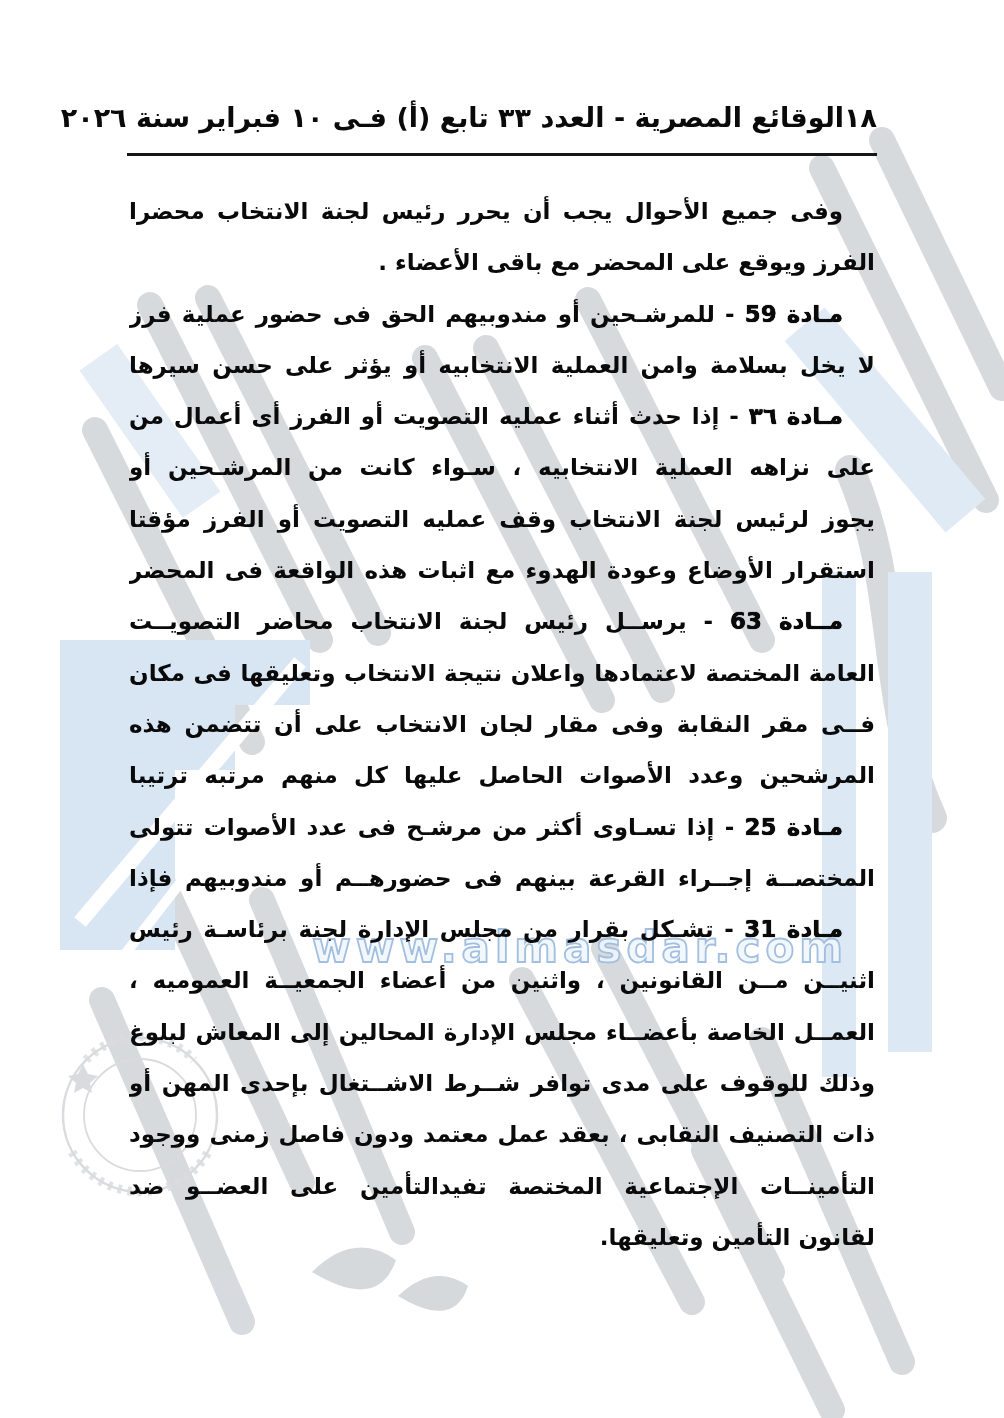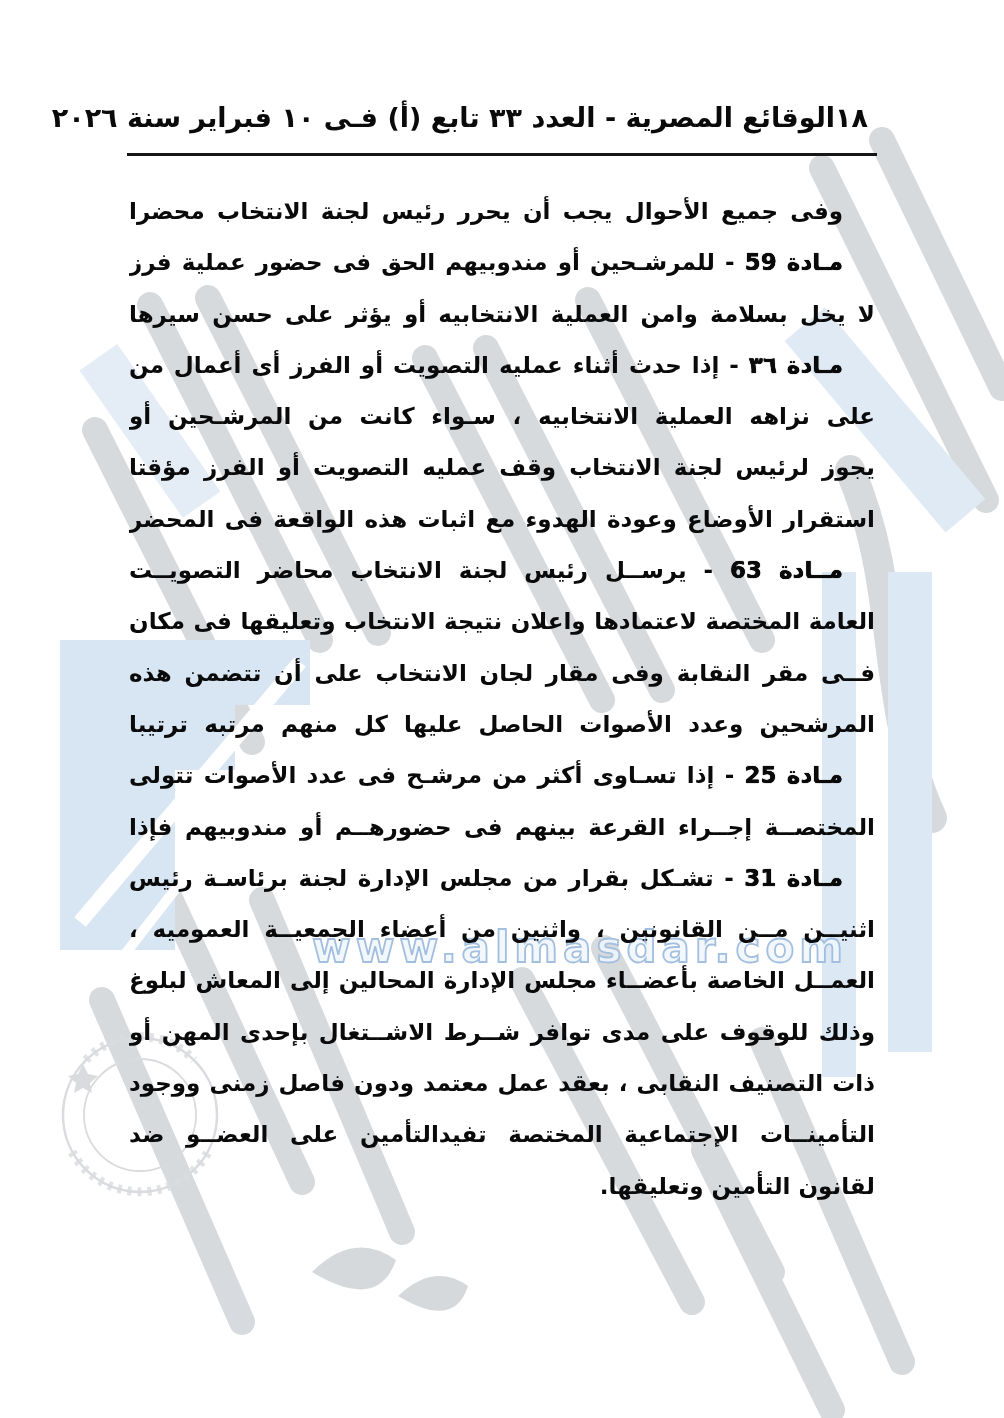--- a/index.html
+++ b/index.html
@@ -16,21 +16,21 @@
   .wm{
     position:absolute;inset:0;z-index:0;pointer-events:none;padding-left:36px;
   }
   .wm svg{position:absolute;top:0;left:0;}
   
   .header{
     position:absolute;top:102px;right:127px;width:750px;z-index:2;
     display:flex;align-items:baseline;direction:rtl;
     font-weight:bold;font-size:27px;
   }
-  .page-num{margin-right:9px;white-space:nowrap;text-align:center;}
+  .page-num{margin-right:0;white-space:nowrap;text-align:center;}
   .header-title{flex:1;text-align:right;white-space:nowrap;letter-spacing:0;}
   .header-rule{
     position:absolute;top:153px;right:127px;width:750px;z-index:2;
     border-top:3px solid #161616;
   }
   
   .body-text{
     position:absolute;top:186px;right:129px;width:746px;z-index:2;
     direction:rtl;font-size:23px;font-weight:bold;
   }
@@ -98,20 +98,21 @@
   </div>
 
   <div class="header">
     <span class="page-num">١٨</span>
     <span class="header-title">الوقائع المصرية - العدد ٣٣ تابع (أ) فـى ١٠ فبراير سنة ٢٠٢٦</span>
   </div>
   <div class="header-rule"></div>
 
   <div class="body-text">
     <div class="line first"><span class="art"></span> <span>وفى جميع الأحوال يجب أن يحرر رئيس لجنة الانتخاب محضرا يثبت فيه نتيجة</span></div>
+    <div class="line last"><span class="art"></span> <span>الفرز ويوقع على المحضر مع باقى الأعضاء .</span></div>
     <div class="line first"><span class="art">مـادة 59</span> <span>- للمرشـحين أو مندوبيهم الحق فى حضور عملية فرز الأصوات وبما</span></div>
     <div class="line last"><span class="art"></span> <span>لا يخل بسلامة وامن العملية الانتخابيه أو يؤثر على حسن سيرها وكفاله حيدتها .</span></div>
     <div class="line first"><span class="art">مـادة ٣٦</span> <span>- إذا حدث أثناء عمليه التصويت أو الفرز أى أعمال من شأنها التأثير</span></div>
     <div class="line"><span class="art"></span> <span>على نزاهه العملية الانتخابيه ، سـواء كانت من المرشـحين أو مندوبيهم أو من الغير</span></div>
     <div class="line"><span class="art"></span> <span>يجوز لرئيس لجنة الانتخاب وقف عمليه التصويت أو الفرز مؤقتا بحسب الأحوال لحين</span></div>
     <div class="line last"><span class="art"></span> <span>استقرار الأوضاع وعودة الهدوء مع اثبات هذه الواقعة فى المحضر النهائي.</span></div>
     <div class="line first"><span class="art">مــادة 63</span> <span>- يرســل رئيس لجنة الانتخاب محاضر التصويــت والفرز إلى اللجنة</span></div>
     <div class="line"><span class="art"></span> <span>العامة المختصة لاعتمادها واعلان نتيجة الانتخاب وتعليقها فى مكان ظاهر أو أكثر</span></div>
     <div class="line"><span class="art"></span> <span>فــى مقر النقابة وفى مقار لجان الانتخاب على أن تتضمن هذه النتيجة أســماء جميع</span></div>
     <div class="line last"><span class="art"></span> <span>المرشحين وعدد الأصوات الحاصل عليها كل منهم مرتبه ترتيبا تنازليا .</span></div>

